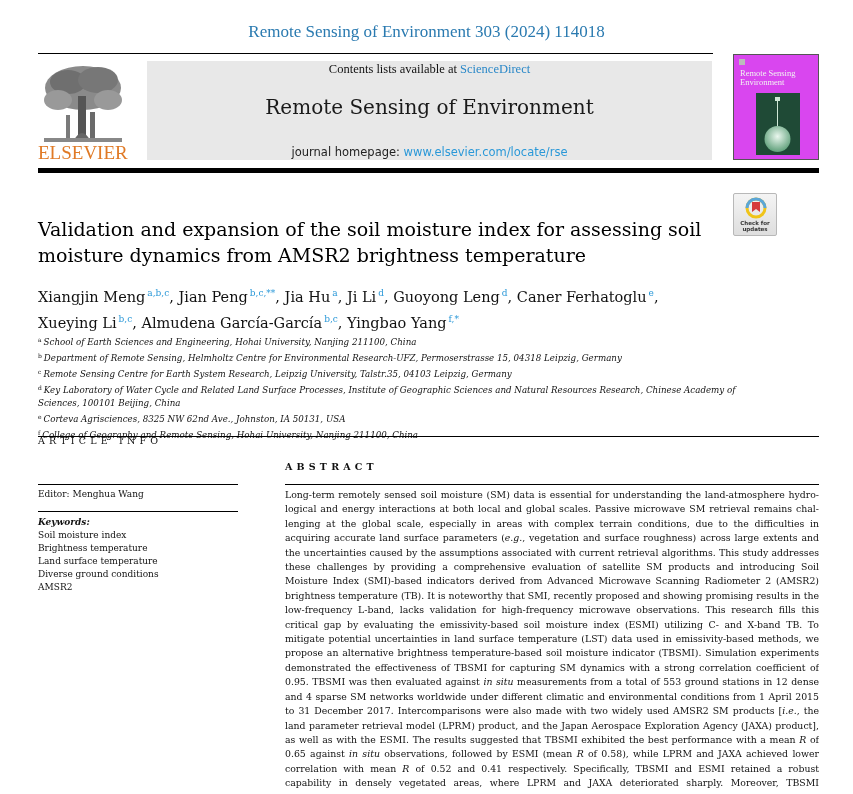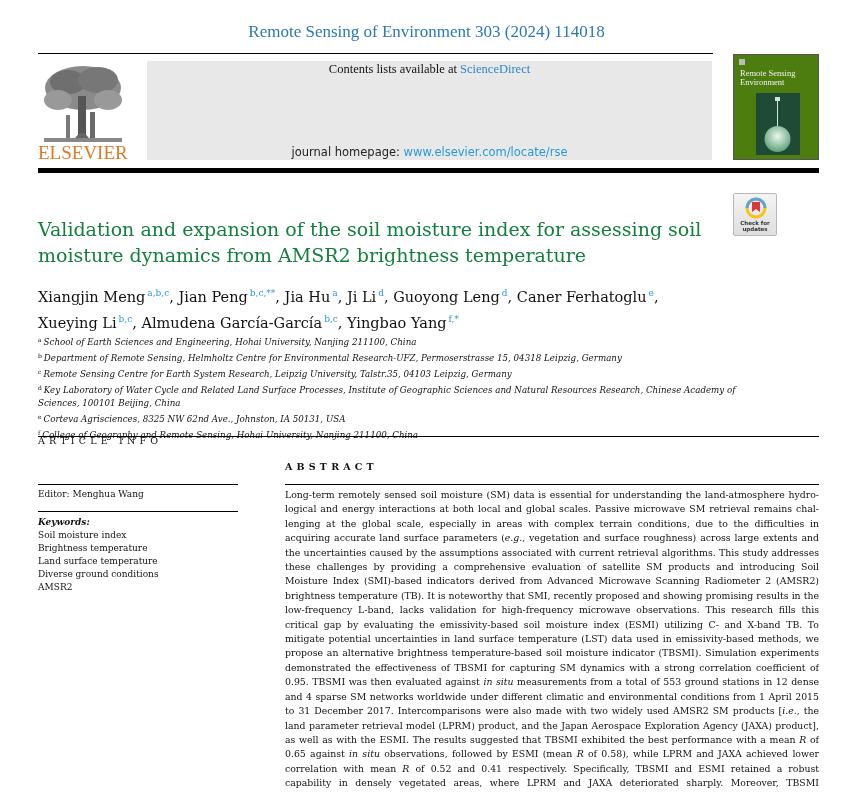--- a/index.html
+++ b/index.html
@@ -32,21 +32,21 @@
     font-family: "DejaVu Serif", serif; font-size: 20px; color: #1a1a1a;
   }
   .banner .homepage {
     position: absolute; top: 84px; left: 0; width: 100%; text-align: center;
     font-family: "DejaVu Sans", "Liberation Sans", sans-serif; font-size: 11.5px; color: #222;
   }
   .banner .homepage .link { color: #2a98d8; margin-top: 41px; }
 
   .cover {
     position: absolute; left: 733px; top: 54px; width: 86px; height: 106px;
-    background: #4d7c0f; border: 1px solid #555;
+    background: #d946ef; border: 1px solid #555;
   }
   .cover .cover-title {
     position: absolute; top: 14px; left: 6px; width: 76px;
     font-family: "Liberation Serif", serif; font-size: 8.5px; line-height: 9px; color: #f2f2f2; text-align: left;
   }
   .cover .cover-art {
     position: absolute; left: 22px; top: 38px; width: 44px; height: 62px; background: #1f4a36;
   }
 
   .thick-rule { position: absolute; top: 168px; left: 38px; width: 781px; height: 5px; background: #000; }
@@ -55,21 +55,21 @@
     position: absolute; left: 733px; top: 193px; width: 44px; height: 43px;
     background: linear-gradient(#f4f4f4, #dedede); border: 1px solid #b8b8b8; border-radius: 2px;
   }
   .check-updates .badge-text {
     position: absolute; bottom: 3px; left: 0; width: 100%; text-align: center;
     font-family: "DejaVu Sans", sans-serif; font-size: 5.5px; line-height: 6px; color: #333; font-weight: bold;
   }
 
   .article-title {
     position: absolute; left: 38px; top: 216px; width: 680px;
-    font-family: "DejaVu Serif", serif; font-size: 19px; line-height: 26px; color: #15803d;
+    font-family: "DejaVu Serif", serif; font-size: 19px; line-height: 26px; color: #000000;
   }
 
   .authors {
     position: absolute; left: 38px; top: 282px; width: 720px;
     font-family: "DejaVu Serif", serif; font-size: 14.5px; line-height: 22px; color: #111;
   }
   .authors sup { color: #2a98d8; font-size: 9px; vertical-align: 6px; margin-left: 2px; }
 
   .affiliations {
     position: absolute; left: 38px; top: 333px; width: 700px;
@@ -124,20 +124,21 @@
     <rect x="28" y="55" width="4" height="25" fill="#7a7a7a"></rect>
     <rect x="6" y="78" width="78" height="4" fill="#888"></rect>
   </g>
 </svg>
 <div class="elsevier-word">ELSEVIER</div>
 
 <div class="banner">
   <div class="contents">
     <span>Contents lists available at </span><span class="link">ScienceDirect</span>
   </div>
+  <div class="journal-title">Remote Sensing of Environment</div>
   <div class="homepage">
     <span>journal homepage: </span><span class="link">www.elsevier.com/locate/rse</span>
   </div>
 </div>
 
 <div class="cover">
   <div style="position:absolute;top:4px;left:5px;width:6px;height:6px;background:#bbb;"></div>
   <div class="cover-title">
     <div>Remote Sensing</div>
     <div>Environment</div>

